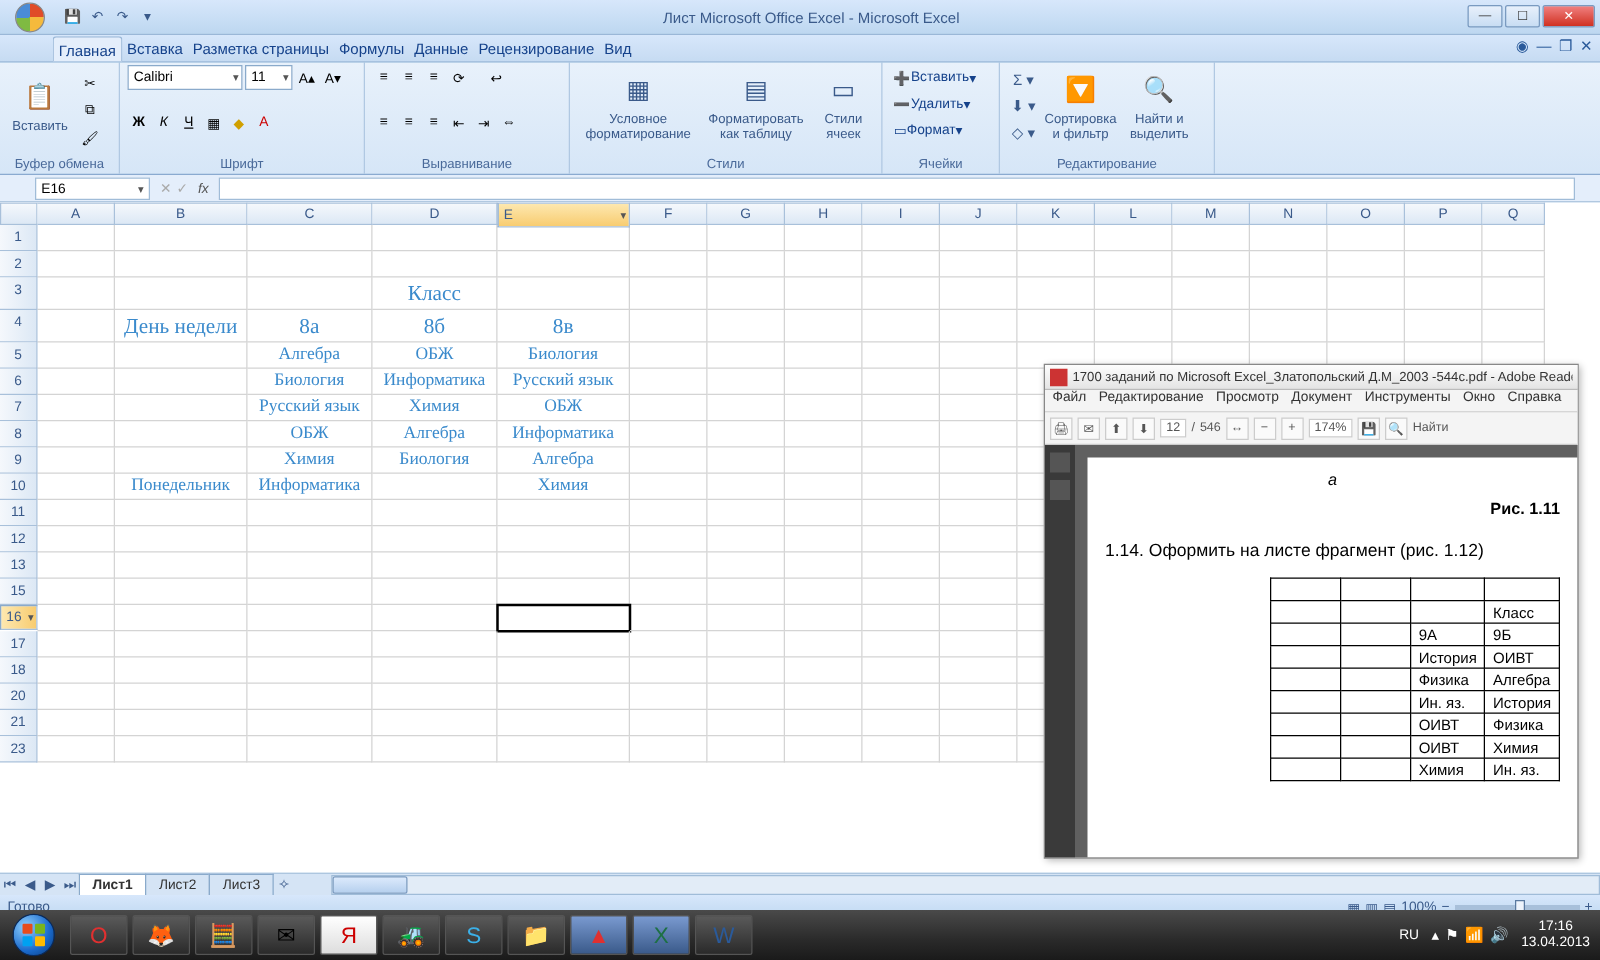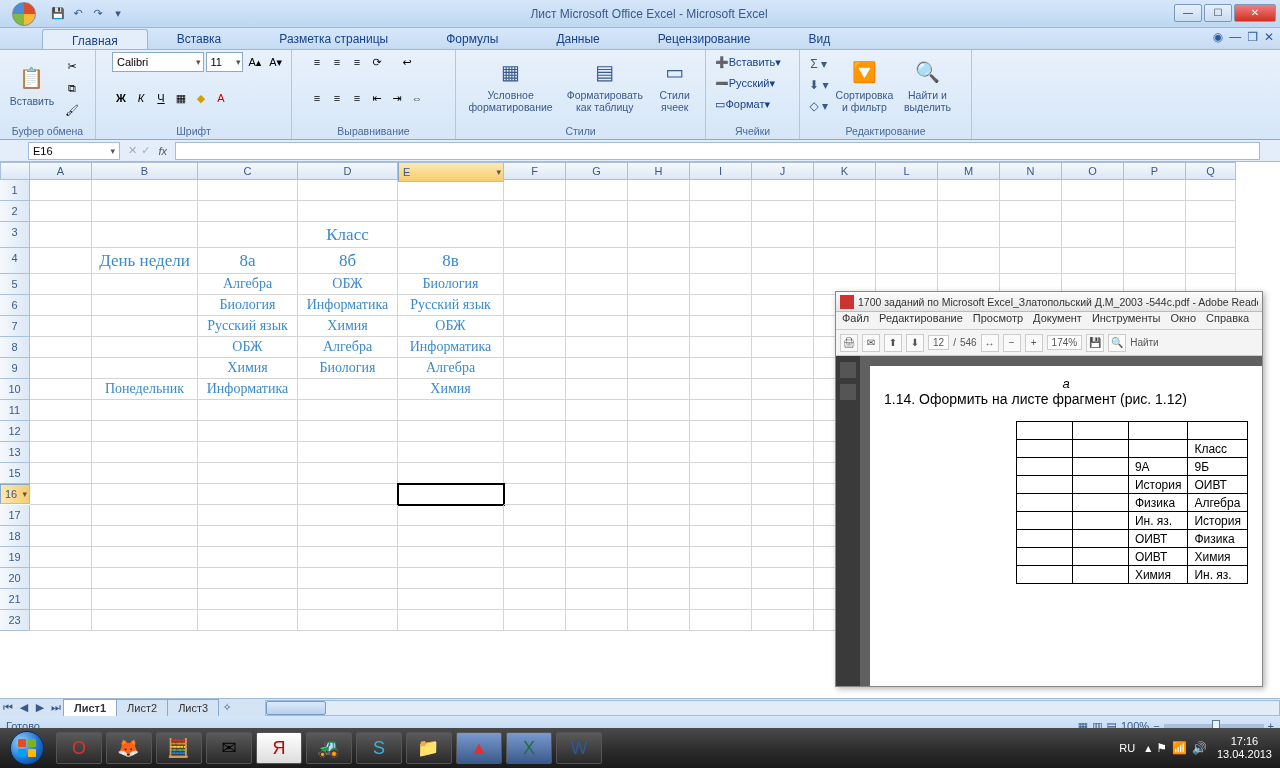--- a/index.html
+++ b/index.html
@@ -13,29 +13,29 @@
 .qat span{width:16px;height:16px;display:flex;align-items:center;justify-content:center;font-size:11px;color:#3a5a8a;}
 .title-text{flex:1;text-align:center;color:#3a5a8a;font-size:12px;}
 .win-controls{display:flex;height:20px;margin-right:4px;}
 .win-btn{width:28px;height:18px;border:1px solid #7a9ac0;margin-left:2px;display:flex;align-items:center;justify-content:center;font-size:10px;border-radius:2px;}
 .win-min{background:linear-gradient(#e8f0fb,#c8ddf3);}
 .win-max{background:linear-gradient(#e8f0fb,#c8ddf3);}
 .win-close{background:linear-gradient(#f08080,#d03020);color:#fff;width:42px;}
 
 
 .ribbon-tabs{height:22px;background:linear-gradient(#d7e7fb,#c6dbf2);display:flex;padding-left:42px;font-size:12px;border-bottom:1px solid #9ab7d7;position:relative;}
-.rtab{padding:0 29px;line-height:22px;color:#15428b;cursor:pointer;}
+.rtab{padding:0 4px;line-height:22px;color:#15428b;cursor:pointer;}
 .rtab.active{background:#e4eefb;border:1px solid #9ab7d7;border-bottom:none;border-radius:3px 3px 0 0;margin-top:1px;}
 .help-icons{position:absolute;right:6px;top:2px;display:flex;gap:6px;font-size:12px;color:#2a5a9a;}
 
 
 .ribbon{height:90px;background:linear-gradient(#e8f1fb,#d6e6f7);display:flex;border-bottom:1px solid #8aaad0;font-size:11px;}
 .rgroup{border-right:1px solid #b0c8e2;padding:2px 6px 0;display:flex;flex-direction:column;justify-content:space-between;}
 .rgroup-label{text-align:center;color:#4a6a9a;font-size:10.5px;padding:1px 0 2px;position:relative;}
-.rrow{display:flex;gap:2px;align-items:center;margin-left:10px;}
+.rrow{display:flex;gap:2px;align-items:center;}
 .rbtn{min-width:18px;height:20px;display:flex;align-items:center;justify-content:center;border:1px solid transparent;padding:0 2px;}
 .big-btn{display:flex;flex-direction:column;align-items:center;justify-content:center;width:52px;height:66px;font-size:10.5px;color:#3a5a8a;text-align:center;line-height:1.1;}
 .big-ico{width:32px;height:32px;margin-bottom:2px;display:flex;align-items:center;justify-content:center;font-size:20px;}
 .sel{border:1px solid #8aaacb;background:#fff;height:20px;font-size:11px;padding:0 14px 0 4px;position:relative;display:inline-flex;align-items:center;}
 .sel::after{content:"▾";position:absolute;right:2px;font-size:9px;color:#555;}
 
 
 .fbar{height:22px;background:#e4eefb;border-bottom:1px solid #a0bcd8;display:flex;align-items:center;font-size:11px;}
 .namebox{width:92px;margin-left:28px;border:1px solid #a0bcd8;background:#fff;height:18px;padding:0 4px;display:flex;align-items:center;justify-content:space-between;}
 .namebox::after{content:"▾";font-size:9px;color:#555;}
@@ -210,21 +210,21 @@
           <span style="white-space:pre-line">Стили
 ячеек</span>
         </div>
     </div>
     <div class="rgroup-label">Стили</div>
   </div>
 
   <div class="rgroup" style="width:94px">
     <div style="display:flex;flex-direction:column;gap:1px;font-size:11px;color:#15428b">
       <div class="rbtn" style="width:84px;justify-content:flex-start">➕ <span>Вставить</span> ▾</div>
-      <div class="rbtn" style="width:84px;justify-content:flex-start">➖ <span>Русский</span> ▾</div>
+      <div class="rbtn" style="width:84px;justify-content:flex-start">➖ <span>Удалить</span> ▾</div>
       <div class="rbtn" style="width:84px;justify-content:flex-start">▭ <span>Формат</span> ▾</div>
     </div>
     <div class="rgroup-label">Ячейки</div>
   </div>
 
   <div class="rgroup" style="width:172px">
     <div style="display:flex;height:66px;align-items:center">
       <div style="display:flex;flex-direction:column;gap:1px;font-size:12px;color:#3a5a8a">
         <div class="rbtn">Σ ▾</div>
         <div class="rbtn">⬇ ▾</div>
@@ -611,40 +611,20 @@
         <div class="cell" style="width: 62px; line-height: 20px;"></div>
         <div class="cell" style="width: 62px; line-height: 20px;"></div>
         <div class="cell" style="width: 62px; line-height: 20px;"></div>
         <div class="cell" style="width: 62px; line-height: 20px;"></div>
         <div class="cell" style="width: 62px; line-height: 20px;"></div>
         <div class="cell" style="width: 62px; line-height: 20px;"></div>
         <div class="cell" style="width: 62px; line-height: 20px;"></div>
         <div class="cell" style="width: 50px; line-height: 20px;"></div>
       </div>
       <div class="row" style="height: 21px;">
-        <div class="rowhdr">19</div>
-        <div class="cell" style="width: 62px; line-height: 20px;"></div>
-        <div class="cell" style="width: 106px; line-height: 20px;"></div>
-        <div class="cell" style="width: 100px; line-height: 20px;"></div>
-        <div class="cell" style="width: 100px; line-height: 20px;"></div>
-        <div class="cell" style="width: 106px; line-height: 20px;"></div>
-        <div class="cell" style="width: 62px; line-height: 20px;"></div>
-        <div class="cell" style="width: 62px; line-height: 20px;"></div>
-        <div class="cell" style="width: 62px; line-height: 20px;"></div>
-        <div class="cell" style="width: 62px; line-height: 20px;"></div>
-        <div class="cell" style="width: 62px; line-height: 20px;"></div>
-        <div class="cell" style="width: 62px; line-height: 20px;"></div>
-        <div class="cell" style="width: 62px; line-height: 20px;"></div>
-        <div class="cell" style="width: 62px; line-height: 20px;"></div>
-        <div class="cell" style="width: 62px; line-height: 20px;"></div>
-        <div class="cell" style="width: 62px; line-height: 20px;"></div>
-        <div class="cell" style="width: 62px; line-height: 20px;"></div>
-        <div class="cell" style="width: 50px; line-height: 20px;"></div>
-      </div>
-      <div class="row" style="height: 21px;">
         <div class="rowhdr">20</div>
         <div class="cell" style="width: 62px; line-height: 20px;"></div>
         <div class="cell" style="width: 106px; line-height: 20px;"></div>
         <div class="cell" style="width: 100px; line-height: 20px;"></div>
         <div class="cell" style="width: 100px; line-height: 20px;"></div>
         <div class="cell" style="width: 106px; line-height: 20px;"></div>
         <div class="cell" style="width: 62px; line-height: 20px;"></div>
         <div class="cell" style="width: 62px; line-height: 20px;"></div>
         <div class="cell" style="width: 62px; line-height: 20px;"></div>
         <div class="cell" style="width: 62px; line-height: 20px;"></div>
@@ -759,20 +739,21 @@
     <div class="tb">🔍</div>
     <span>Найти</span>
   </div>
   <div class="pdf-body">
     <div class="pdf-side">
       <div></div>
       <div></div>
     </div>
     <div class="pdf-page">
       <div style="text-align:center;font-style:italic">а</div>
+      <div class="pdf-fig-label">Рис.  1.11</div>
       <div class="pdf-task">1.14. Оформить на листе фрагмент (рис. 1.12)</div>
       <table class="pdf-table">
         <tbody>
             <tr>
               <td></td>
               <td></td>
               <td></td>
               <td></td>
             </tr>
         <tr>

